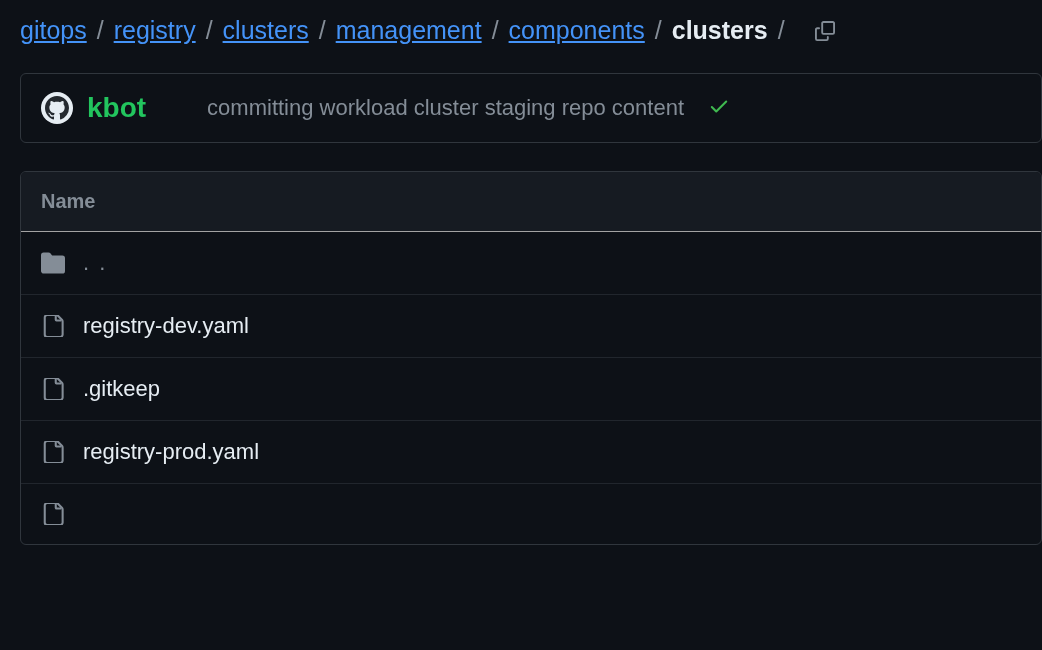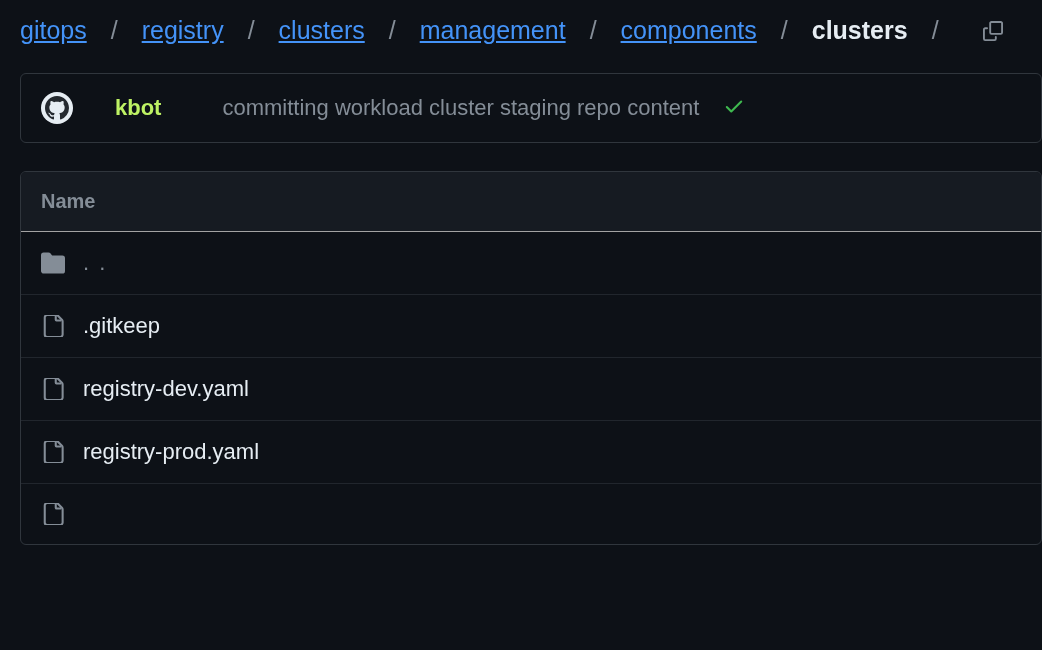--- a/index.html
+++ b/index.html
@@ -14,21 +14,21 @@
       font-size: 16px;
       width: 1042px;
       height: 650px;
       overflow: hidden;
     }
     .container {
       padding: 16px 0 0 20px;
     }
     .breadcrumb {
       display: flex;
-      gap: 24px;
+      gap: 10px;
       font-size: 25px;
       font-weight: 400;
       margin-bottom: 28px;
       flex-wrap: wrap;
     }
     .breadcrumb-link {
       color: #4493f8;
       text-decoration: underline;
       cursor: pointer;
     }
@@ -60,23 +60,22 @@
       height: 32px;
       border-radius: 50%;
       background: #e6edf3;
       display: flex;
       align-items: center;
       justify-content: center;
       flex-shrink: 0;
     }
     .commit-author {
       font-weight: 600;
-      font-size: 22px;
-      color: #bef264;
-      margin-left: 28px;
+      font-size: 28px;
+      color: #22c55e;
     }
     .commit-message {
       color: #848d97;
       font-size: 22px;
       margin-left: 47px;
     }
     .check-icon {
       color: #3fb950;
       margin-left: 10px;
     }
@@ -174,31 +173,31 @@
       <span class="parent-dir">. .</span>
     </div>
 
     <div class="table-row">
       <span class="file-icon">
         <svg width="22" height="22" viewBox="0 0 16 16" fill="none" stroke="#848d97" stroke-width="1.5">
           <path d="M2 1.75C2 .784 2.784 0 3.75 0h6.586c.464 0 .909.184 1.237.513l2.914 2.914c.329.328.513.773.513 1.237v9.586A1.75 1.75 0 0 1 13.25 16h-9.5A1.75 1.75 0 0 1 2 14.25Z" fill="none"></path>
           <path d="M10 0v3.5a.5.5 0 0 0 .5.5H14" fill="none"></path>
         </svg>
       </span>
+      <span class="file-name">registry-dev.yaml</span>
+    </div>
+
+    <div class="table-row">
+      <span class="file-icon">
+        <svg width="22" height="22" viewBox="0 0 16 16" fill="none" stroke="#848d97" stroke-width="1.5">
+          <path d="M2 1.75C2 .784 2.784 0 3.75 0h6.586c.464 0 .909.184 1.237.513l2.914 2.914c.329.328.513.773.513 1.237v9.586A1.75 1.75 0 0 1 13.25 16h-9.5A1.75 1.75 0 0 1 2 14.25Z" fill="none"></path>
+          <path d="M10 0v3.5a.5.5 0 0 0 .5.5H14" fill="none"></path>
+        </svg>
+      </span>
       <span class="file-name">.gitkeep</span>
-    </div>
-
-    <div class="table-row">
-      <span class="file-icon">
-        <svg width="22" height="22" viewBox="0 0 16 16" fill="none" stroke="#848d97" stroke-width="1.5">
-          <path d="M2 1.75C2 .784 2.784 0 3.75 0h6.586c.464 0 .909.184 1.237.513l2.914 2.914c.329.328.513.773.513 1.237v9.586A1.75 1.75 0 0 1 13.25 16h-9.5A1.75 1.75 0 0 1 2 14.25Z" fill="none"></path>
-          <path d="M10 0v3.5a.5.5 0 0 0 .5.5H14" fill="none"></path>
-        </svg>
-      </span>
-      <span class="file-name">registry-dev.yaml</span>
     </div>
 
     <div class="table-row">
       <span class="file-icon">
         <svg width="22" height="22" viewBox="0 0 16 16" fill="none" stroke="#848d97" stroke-width="1.5">
           <path d="M2 1.75C2 .784 2.784 0 3.75 0h6.586c.464 0 .909.184 1.237.513l2.914 2.914c.329.328.513.773.513 1.237v9.586A1.75 1.75 0 0 1 13.25 16h-9.5A1.75 1.75 0 0 1 2 14.25Z" fill="none"></path>
           <path d="M10 0v3.5a.5.5 0 0 0 .5.5H14" fill="none"></path>
         </svg>
       </span>
       <span class="file-name">registry-prod.yaml</span>

